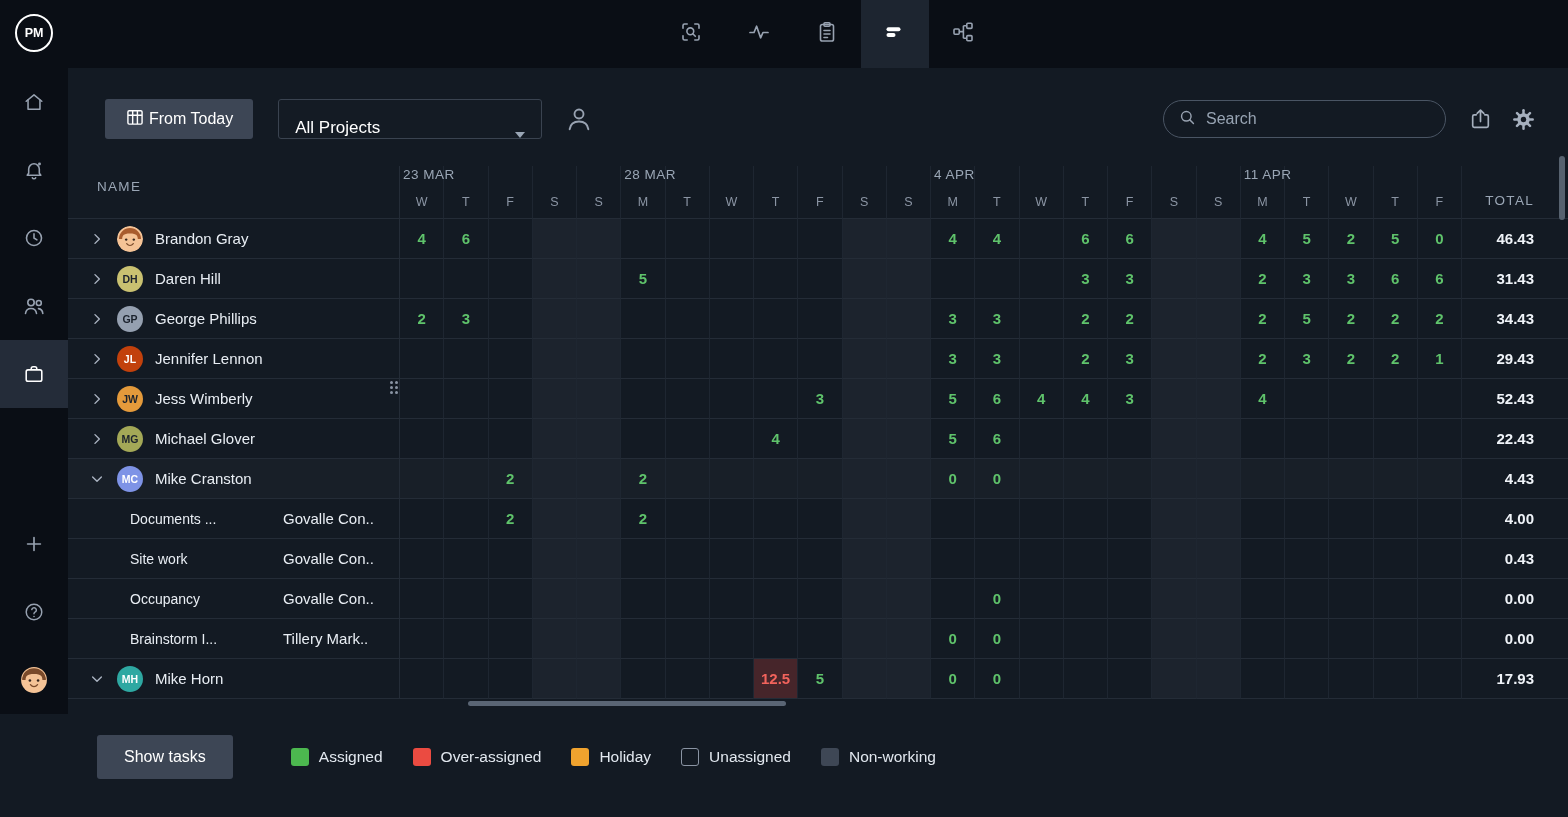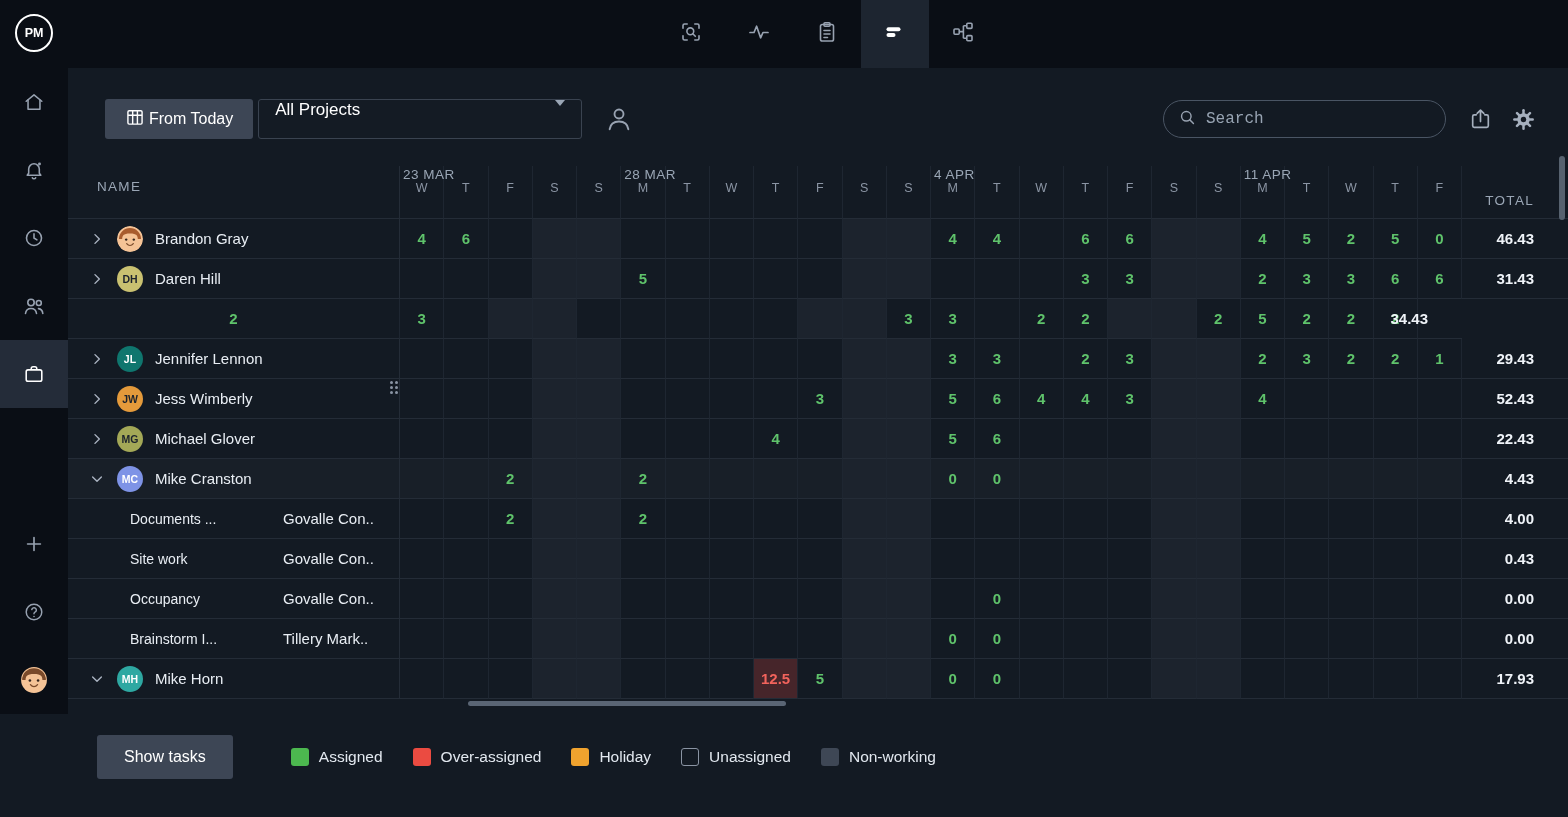--- a/index.html
+++ b/index.html
@@ -18,38 +18,38 @@
   
   .topbar{position:absolute;left:68px;top:0;width:1500px;height:68px;background:#0a0e15;display:flex;justify-content:center;z-index:5}
   .top-tabs{display:flex;margin-left:18px}
   .top-tab{width:68px;height:68px;display:flex;align-items:center;justify-content:center;color:#98a2b1;cursor:pointer}
   .top-tab.active{background:#1d2530;color:#fff}
 
   
   .main{position:absolute;left:68px;top:68px;width:1500px;height:749px}
   .toolbar{display:flex;align-items:center;height:40px;margin-top:31px;padding:0 32px 0 37px}
   .btn{display:flex;align-items:center;gap:4px;height:40px;padding:0 20px;background:#3d4655;border:none;border-radius:3px;color:#fff;font-size:16px;font-family:"Liberation Sans",sans-serif;cursor:pointer}
-  .select{width:324px;height:40px;margin-left:5px;background:#141b24;border:1px solid #3a4350;border-radius:3px;display:flex;align-items:flex-start;justify-content:space-between;padding:0 16px;font-size:17px;color:#fff;cursor:pointer}
+  .select{width:264px;height:40px;margin-left:25px;background:#141b24;border:1px solid #3a4350;border-radius:3px;display:flex;align-items:flex-end;justify-content:space-between;padding:0 16px;font-size:17px;color:#fff;cursor:pointer}
   .caret{width:0;height:0;border-left:5.5px solid transparent;border-right:5.5px solid transparent;border-top:6.5px solid #9aa6b5}
   .iconbtn{display:flex;align-items:center;justify-content:center;color:#a6b0be;cursor:pointer;background:none;border:none}
   .person-filter{margin-left:22px;color:#98a2b1}
   .search{margin-left:auto;width:283px;height:38px;border:1px solid #4a5564;border-radius:19px;display:flex;align-items:center;padding:0 14px;gap:9px;color:#98a2b1}
-  .search input{flex:1;background:transparent;border:none;outline:none;color:#7dd3fc;font-size:16px;font-family:Liberation Mono, monospace}
+  .search input{flex:1;background:transparent;border:none;outline:none;color:#7dd3fc;font-size:16px;font-family:Liberation Sans, sans-serif}
   .search input::placeholder{color:#98a4b3}
   .export{margin-left:22px}
   .gear{margin-left:18px}
 
   
   .grid{margin-top:27px}
   .grow{display:grid;grid-template-columns:332px repeat(24,44.25px) 106px;height:40px;width:1500px}
   .grow.ghead{height:53px}
   .dcell{border-right:1px solid #1e2631;border-bottom:1px solid #242c37;display:flex;align-items:center;justify-content:center;font-size:15px;font-weight:700;color:#5fc36b;cursor:pointer}
   .dcell.we{background:#1c232d}
   .dcell.over{background:#46252a;color:#f2635c}
-  .ghead .dcell{position:relative;padding-bottom:9px;cursor:default}
+  .ghead .dcell{position:relative;align-items:flex-end;padding-bottom:9px;cursor:default}
   .ghead .dcell.we{background:transparent}
   .glabel{position:absolute;top:1px;left:3px;font-size:13.5px;color:#9aa6b5;font-weight:400;letter-spacing:.5px;white-space:nowrap;z-index:2}
   .dletter{font-size:12.5px;color:#8b95a4;font-weight:400}
   .ncell{border-right:1px solid #242c37;border-bottom:1px solid #242c37;display:flex;align-items:center;padding-left:21px;position:relative;font-size:15px;color:#e9eef4}
   .ghead .ncell{align-items:flex-end;padding-bottom:24px;padding-left:29px;color:#9aa6b5;font-size:13.5px;letter-spacing:1.3px}
   .tcell{border-bottom:1px solid #242c37;display:flex;align-items:center;justify-content:flex-end;padding-right:34px;font-size:15px;font-weight:700;color:#eff3f8}
   .ghead .tcell{align-items:flex-end;padding-bottom:10px;color:#9aa6b5;font-weight:400;font-size:13.5px;letter-spacing:1.3px}
   .personrow.selected .ncell,.personrow.selected .dcell:not(.we):not(.over){background:rgba(255,255,255,.022)}
   .chev{width:16px;height:16px;color:#aab3c1;display:inline-flex;align-items:center;justify-content:center;margin-right:12px;cursor:pointer;flex:none}
   .chev.down{transform:rotate(90deg)}
@@ -401,54 +401,63 @@
           <div class="dcell we"></div>
           <div class="dcell we"></div>
           <div class="dcell">2</div>
           <div class="dcell">3</div>
           <div class="dcell">3</div>
           <div class="dcell">6</div>
           <div class="dcell">6</div>
           <div class="tcell">31.43</div>
         </div>
         <div class="grow personrow">
-          <div class="dcell">2</div>
-          <div class="dcell">3</div>
-          <div class="dcell"></div>
-          <div class="dcell we"></div>
-          <div class="dcell we"></div>
-          <div class="dcell"></div>
-          <div class="dcell"></div>
-          <div class="dcell"></div>
-          <div class="dcell"></div>
-          <div class="dcell"></div>
-          <div class="dcell we"></div>
-          <div class="dcell we"></div>
-          <div class="dcell">3</div>
-          <div class="dcell">3</div>
-          <div class="dcell"></div>
-          <div class="dcell">2</div>
-          <div class="dcell">2</div>
-          <div class="dcell we"></div>
-          <div class="dcell we"></div>
-          <div class="dcell">2</div>
-          <div class="dcell">5</div>
-          <div class="dcell">2</div>
-          <div class="dcell">2</div>
-          <div class="dcell">2</div>
-          <div class="tcell">34.43</div>
-        </div>
-        <div class="grow personrow">
           <div class="ncell">
             <span class="chev">
               <svg width="14" height="14" viewBox="0 0 24 24" fill="none" stroke="currentColor" stroke-width="2.4" stroke-linecap="round" stroke-linejoin="round">
                 <path d="M8.5 4.5 16 12l-7.5 7.5"></path>
               </svg>
             </span>
-            <span class="avatar" style="background: #0f766e; color: rgb(255, 255, 255);">JL</span>
+            <span class="avatar" style="background: rgb(149, 160, 176); color: rgb(27, 34, 45);">GP</span>
+            <span class="pname">George Phillips</span>
+          </div>
+          <div class="dcell">2</div>
+          <div class="dcell">3</div>
+          <div class="dcell"></div>
+          <div class="dcell we"></div>
+          <div class="dcell we"></div>
+          <div class="dcell"></div>
+          <div class="dcell"></div>
+          <div class="dcell"></div>
+          <div class="dcell"></div>
+          <div class="dcell"></div>
+          <div class="dcell we"></div>
+          <div class="dcell we"></div>
+          <div class="dcell">3</div>
+          <div class="dcell">3</div>
+          <div class="dcell"></div>
+          <div class="dcell">2</div>
+          <div class="dcell">2</div>
+          <div class="dcell we"></div>
+          <div class="dcell we"></div>
+          <div class="dcell">2</div>
+          <div class="dcell">5</div>
+          <div class="dcell">2</div>
+          <div class="dcell">2</div>
+          <div class="dcell">2</div>
+          <div class="tcell">34.43</div>
+        </div>
+        <div class="grow personrow">
+          <div class="ncell">
+            <span class="chev">
+              <svg width="14" height="14" viewBox="0 0 24 24" fill="none" stroke="currentColor" stroke-width="2.4" stroke-linecap="round" stroke-linejoin="round">
+                <path d="M8.5 4.5 16 12l-7.5 7.5"></path>
+              </svg>
+            </span>
+            <span class="avatar" style="background: #c2410c; color: rgb(255, 255, 255);">JL</span>
             <span class="pname">Jennifer Lennon</span>
           </div>
           <div class="dcell"></div>
           <div class="dcell"></div>
           <div class="dcell"></div>
           <div class="dcell we"></div>
           <div class="dcell we"></div>
           <div class="dcell"></div>
           <div class="dcell"></div>
           <div class="dcell"></div>

